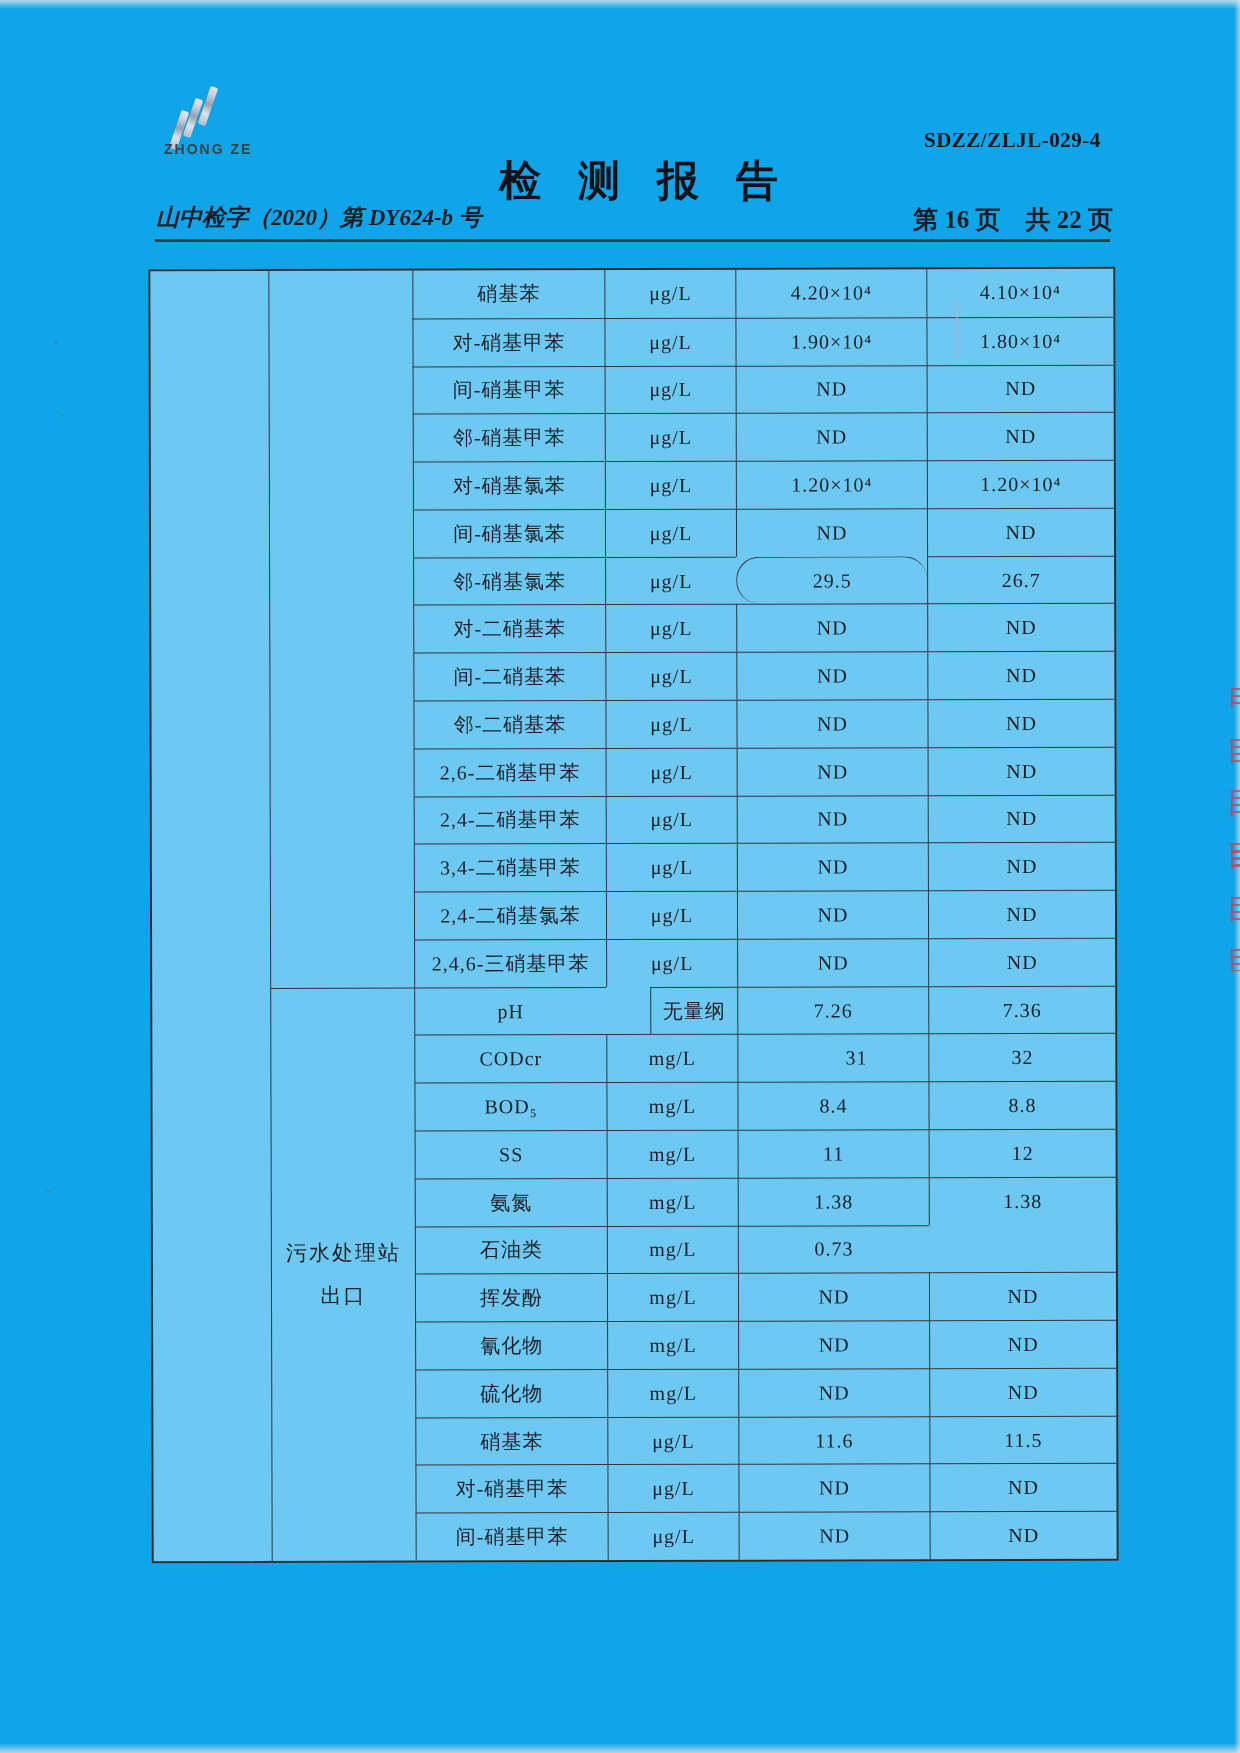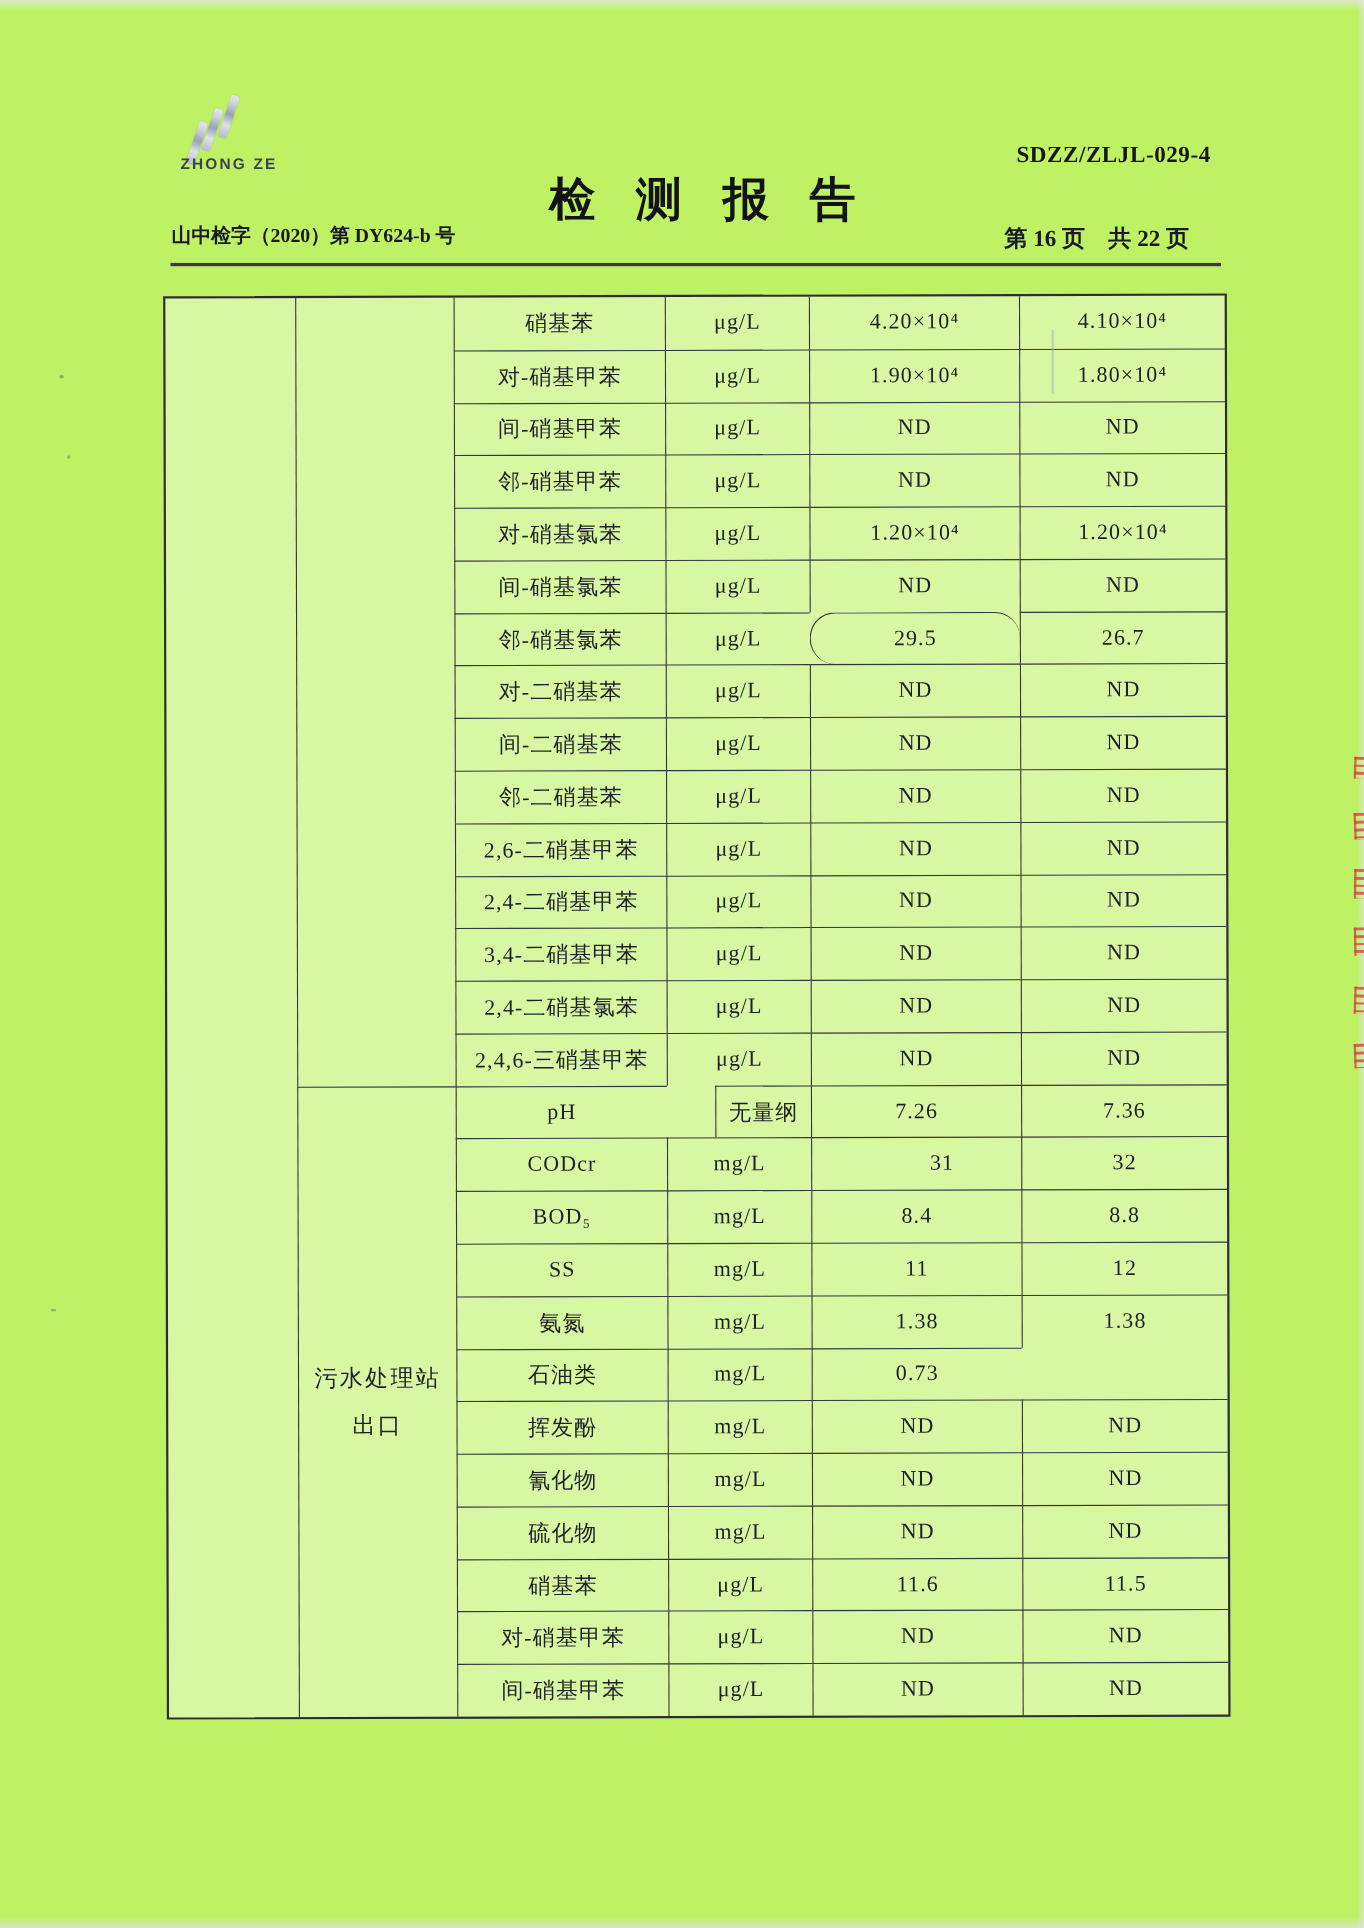--- a/index.html
+++ b/index.html
@@ -1,18 +1,18 @@
 <!DOCTYPE html>
 <html><head>
 <meta charset="utf-8">
 <style>
   html,body{margin:0;padding:0;background:#ffffff;}
   body{width:1240px;height:1753px;overflow:hidden;position:relative;
        font-family:"Liberation Serif","DejaVu Serif",serif;}
-  .page{position:absolute;inset:0;background:#bef264;overflow:hidden;}
+  .page{position:absolute;inset:0;background:#0ea5e9;overflow:hidden;}
 
   
   .edge-top{position:absolute;left:0;top:0;width:100%;height:9px;
     background:linear-gradient(180deg,#e6e8ec,rgba(255,255,255,0));opacity:.75;}
   .edge-bottom{position:absolute;left:0;bottom:0;width:100%;height:10px;
     background:linear-gradient(0deg,#dfe1e6,rgba(255,255,255,0));opacity:.8;}
   .edge-right{position:absolute;right:0;top:0;width:6px;height:100%;
     background:linear-gradient(270deg,#e2e4e9,rgba(255,255,255,0));opacity:.7;}
 
   
@@ -24,22 +24,22 @@
   .bar2{left:21px;top:36px;transform:rotate(-71deg);}
   .bar3{left:7px;top:48px;transform:rotate(-71deg);}
   .logo-text{position:absolute;left:12px;top:63px;
     font-family:"Liberation Sans","DejaVu Sans",sans-serif;
     font-size:14px;font-weight:bold;letter-spacing:2px;color:#3c414b;}
 
   .doc-code{position:absolute;left:924px;top:128px;font-size:21px;font-weight:bold;
     color:#16161c;letter-spacing:.5px;}
   .title{position:absolute;left:499px;top:153px;margin:0;font-size:42px;font-weight:bold;
     color:#121218;letter-spacing:37px;white-space:nowrap;}
-  .report-no{position:absolute;left:156px;top:202px;font-size:18px;font-weight:bold;color:#1a1a21;}
-  .page-info{position:absolute;left:913px;top:203px;font-size:21px;font-weight:bold;color:#1a1a21;}
+  .report-no{position:absolute;left:156px;top:202px;font-size:23px;font-weight:bold;color:#1a1a21;font-style:italic;}
+  .page-info{position:absolute;left:913px;top:203px;font-size:25px;font-weight:bold;color:#1a1a21;}
   .header-rule{position:absolute;left:155px;top:239px;width:955px;height:2.5px;
     background:#3a3a40;}
 
   
   .rtable{position:absolute;left:150px;top:268px;width:967px;height:1294px;
     display:grid;grid-template-columns:118px 144px 192px 131px 191px 1fr;
     grid-template-rows:repeat(27,1fr);
     border:2.2px solid #2c2c34;box-sizing:border-box;
     transform:rotate(-0.15deg);background:rgba(255,255,255,.4);}
   .cell{display:flex;align-items:center;justify-content:center;

